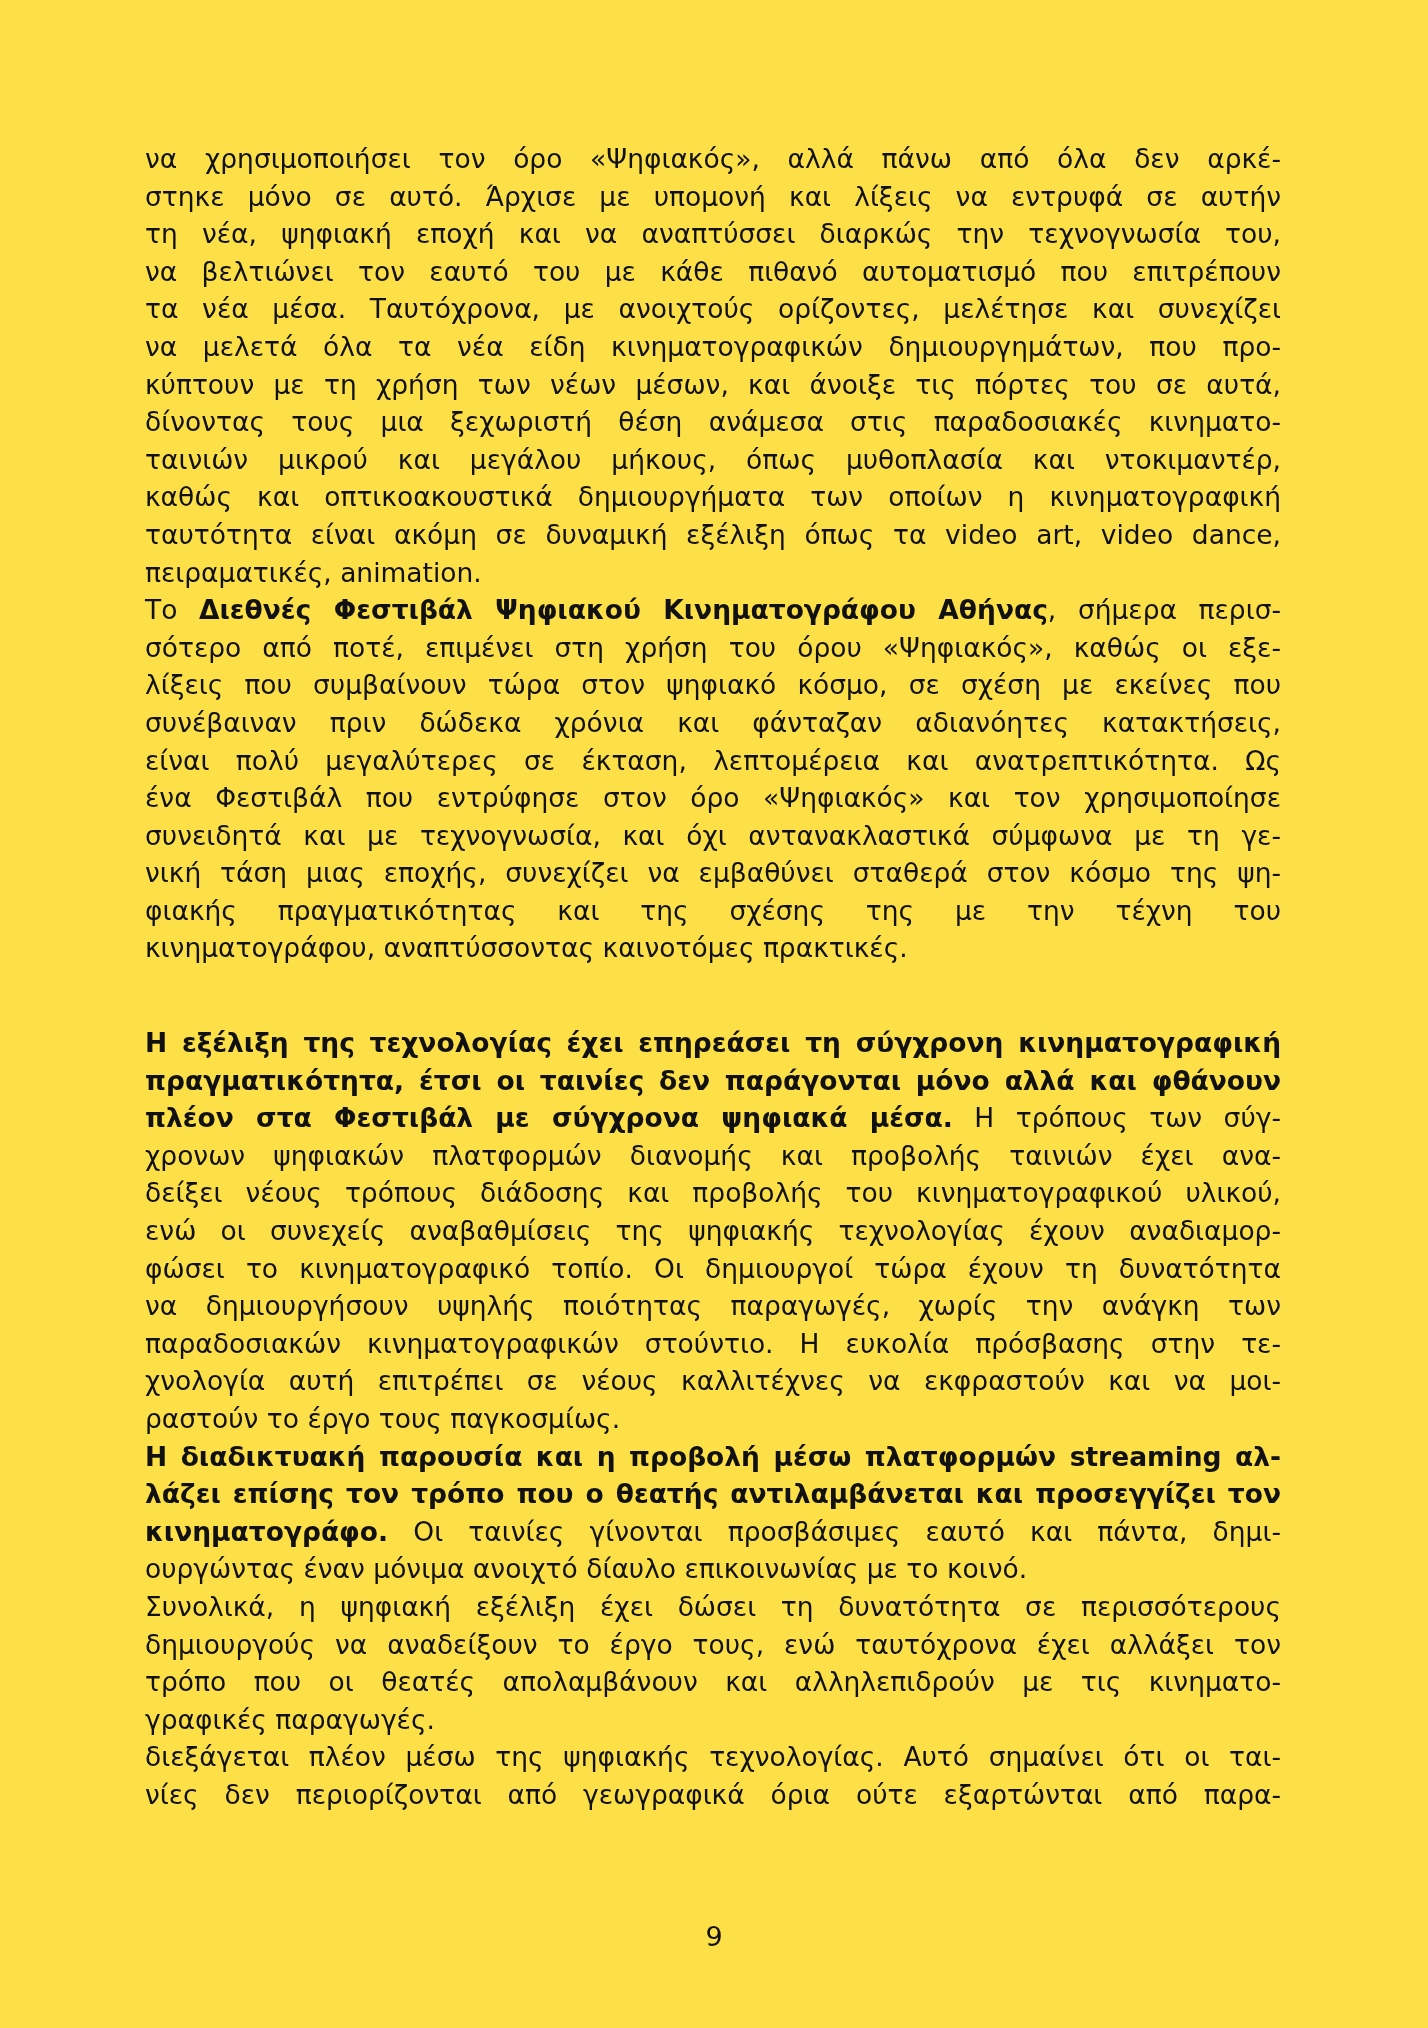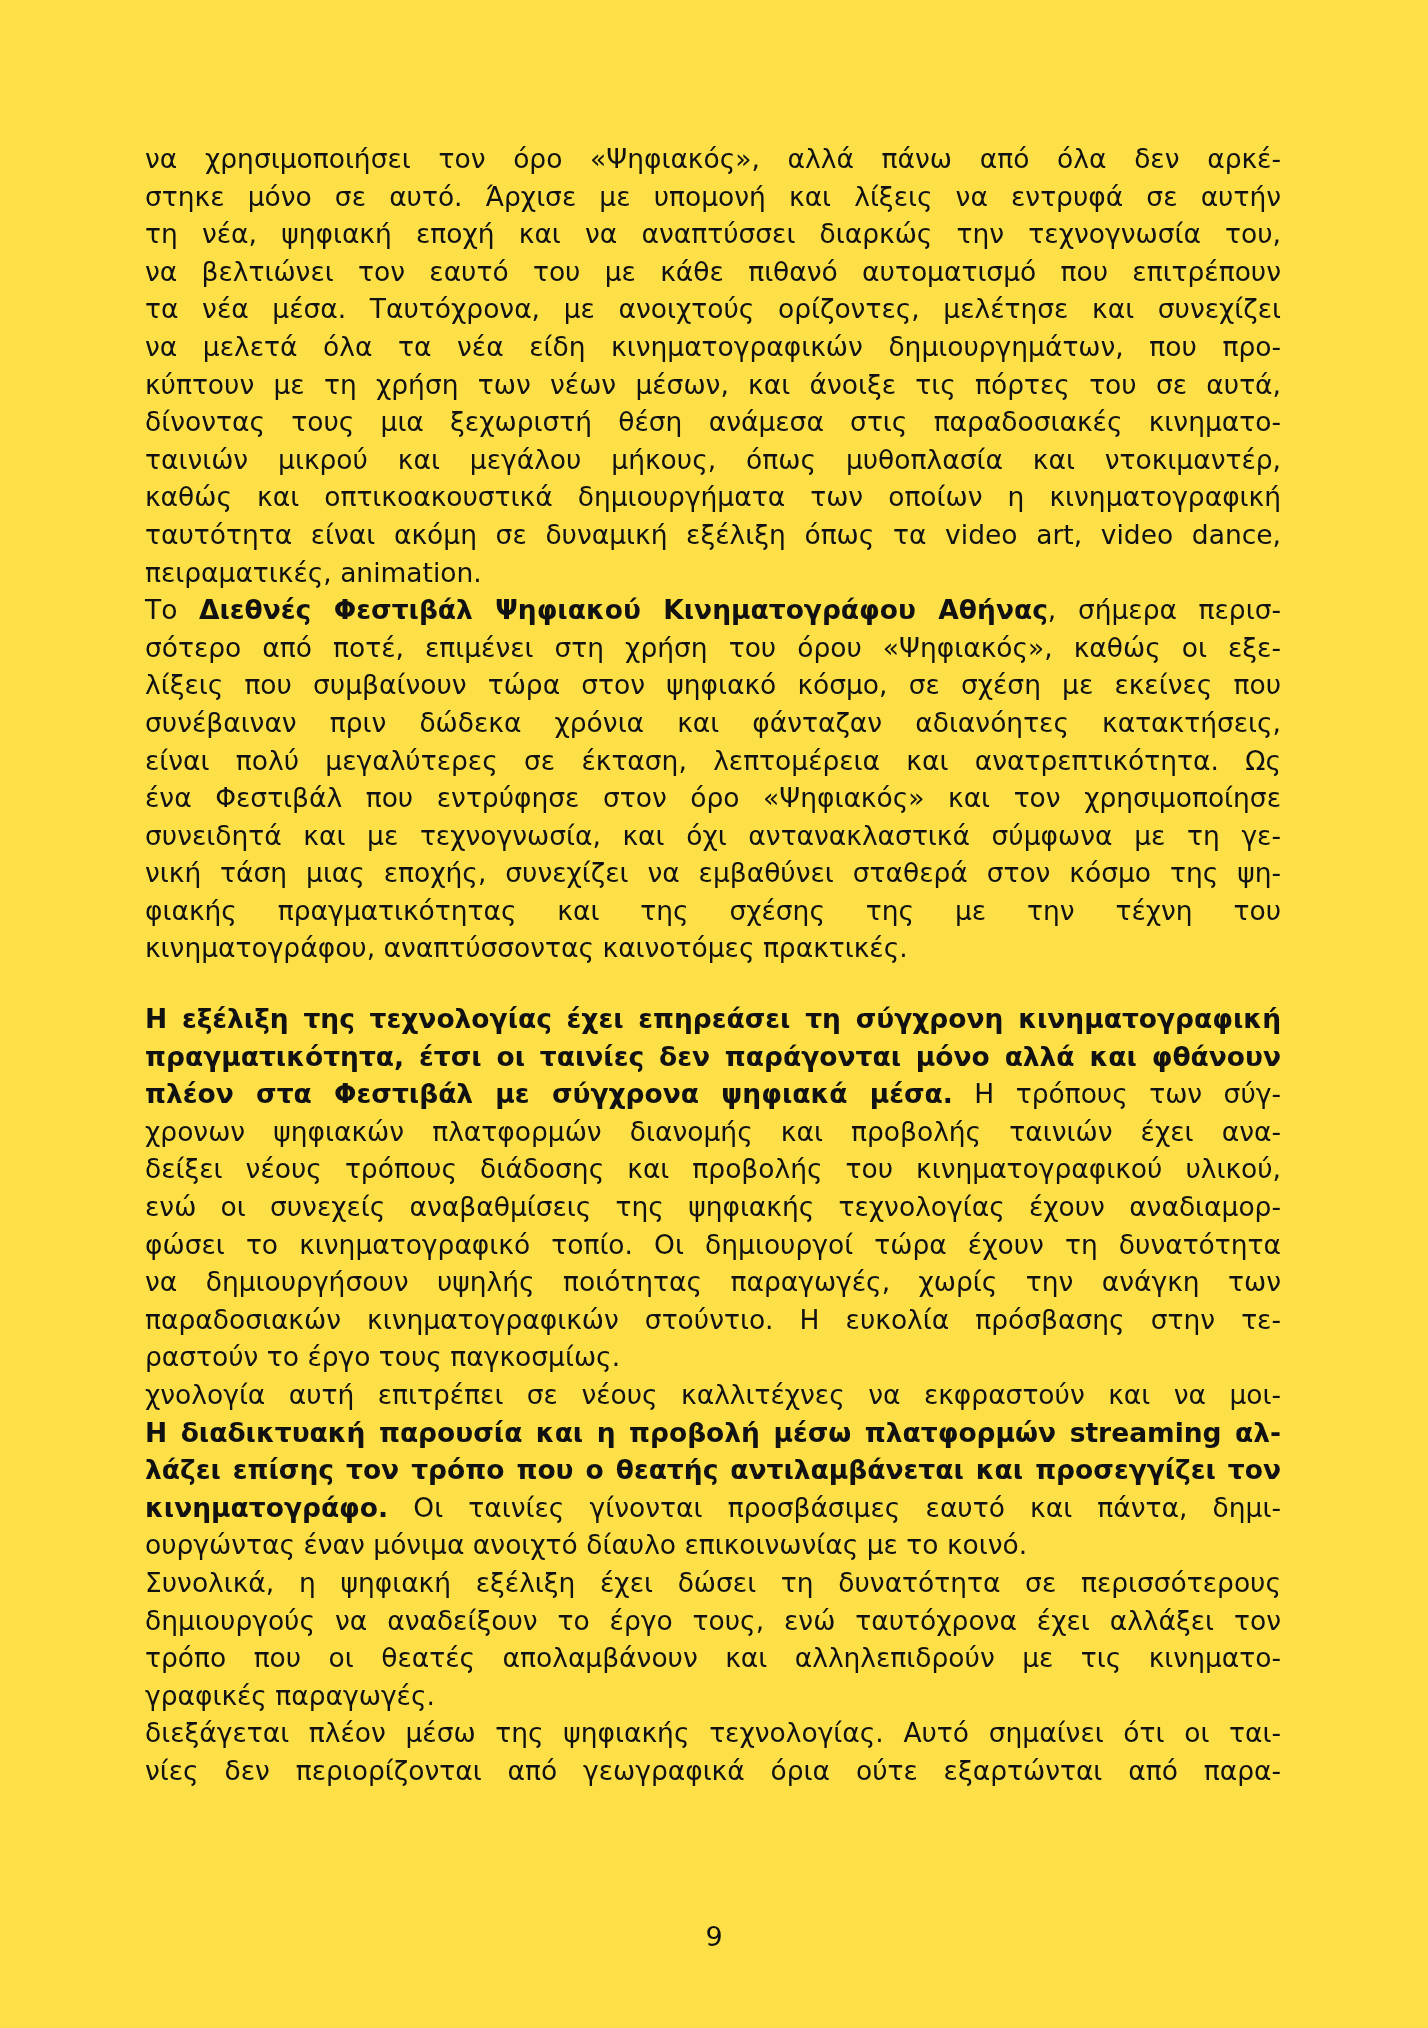--- a/index.html
+++ b/index.html
@@ -18,21 +18,21 @@
   }
   .text-column {
     position: absolute;
     left: 145px;
     top: 140px;
     width: 1136px;
     font-size: 26.5px;
     line-height: 37.6px;
   }
   .paragraph { margin: 0; padding: 0; }
-  .paragraph.space-before { margin-top: 33px; }
+  .paragraph.space-before { margin-top: 57px; }
   .line {
     text-align: justify;
     text-align-last: justify;
     white-space: normal;
   }
   .line.left {
     text-align: justify;
     text-align-last: left;
   }
   .b { font-weight: bold; }
@@ -81,22 +81,22 @@
       <div class="paragraph space-before">
         <div class="line"><span class="b">Η εξέλιξη της τεχνολογίας έχει επηρεάσει τη σύγχρονη κινηματογραφική</span></div>
         <div class="line"><span class="b">πραγματικότητα, έτσι οι ταινίες δεν παράγονται μόνο αλλά και φθάνουν</span></div>
         <div class="line"><span class="b">πλέον στα Φεστιβάλ με σύγχρονα ψηφιακά μέσα.</span><span class=""> Η τρόπους των σύγ-</span></div>
         <div class="line"><span class="">χρονων ψηφιακών πλατφορμών διανομής και προβολής ταινιών έχει ανα-</span></div>
         <div class="line"><span class="">δείξει νέους τρόπους διάδοσης και προβολής του κινηματογραφικού υλικού,</span></div>
         <div class="line"><span class="">ενώ οι συνεχείς αναβαθμίσεις της ψηφιακής τεχνολογίας έχουν αναδιαμορ-</span></div>
         <div class="line"><span class="">φώσει το κινηματογραφικό τοπίο. Οι δημιουργοί τώρα έχουν τη δυνατότητα</span></div>
         <div class="line"><span class="">να δημιουργήσουν υψηλής ποιότητας παραγωγές, χωρίς την ανάγκη των</span></div>
         <div class="line"><span class="">παραδοσιακών κινηματογραφικών στούντιο. Η ευκολία πρόσβασης στην τε-</span></div>
+        <div class="line"><span class="">χνολογία αυτή επιτρέπει σε νέους καλλιτέχνες να εκφραστούν και να μοι-</span></div>
         <div class="line left"><span class="">ραστούν το έργο τους παγκοσμίως.</span></div>
-        <div class="line"><span class="">χνολογία αυτή επιτρέπει σε νέους καλλιτέχνες να εκφραστούν και να μοι-</span></div>
       </div>
       <div class="paragraph">
         <div class="line"><span class="b">Η διαδικτυακή παρουσία και η προβολή μέσω πλατφορμών streaming αλ-</span></div>
         <div class="line"><span class="b">λάζει επίσης τον τρόπο που ο θεατής αντιλαμβάνεται και προσεγγίζει τον</span></div>
         <div class="line"><span class="b">κινηματογράφο.</span><span class=""> Οι ταινίες γίνονται προσβάσιμες εαυτό και πάντα, δημι-</span></div>
         <div class="line left"><span class="">ουργώντας έναν μόνιμα ανοιχτό δίαυλο επικοινωνίας με το κοινό.</span></div>
       </div>
       <div class="paragraph">
         <div class="line"><span class="">Συνολικά, η ψηφιακή εξέλιξη έχει δώσει τη δυνατότητα σε περισσότερους</span></div>
         <div class="line"><span class="">δημιουργούς να αναδείξουν το έργο τους, ενώ ταυτόχρονα έχει αλλάξει τον</span></div>

